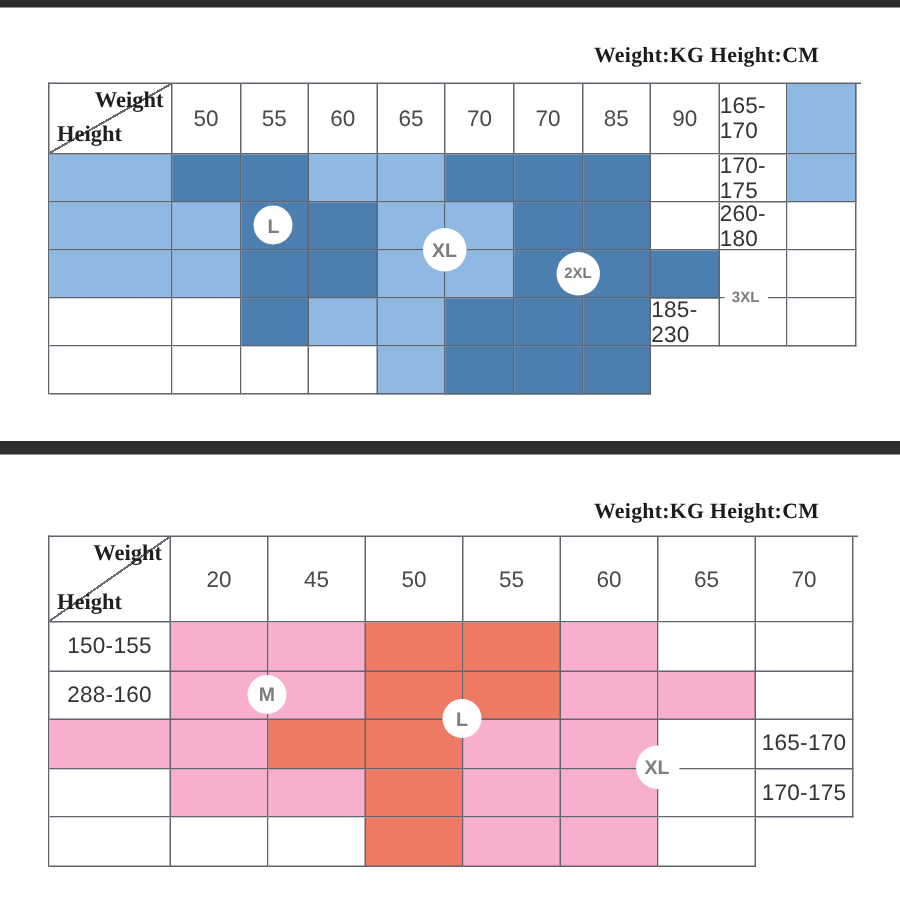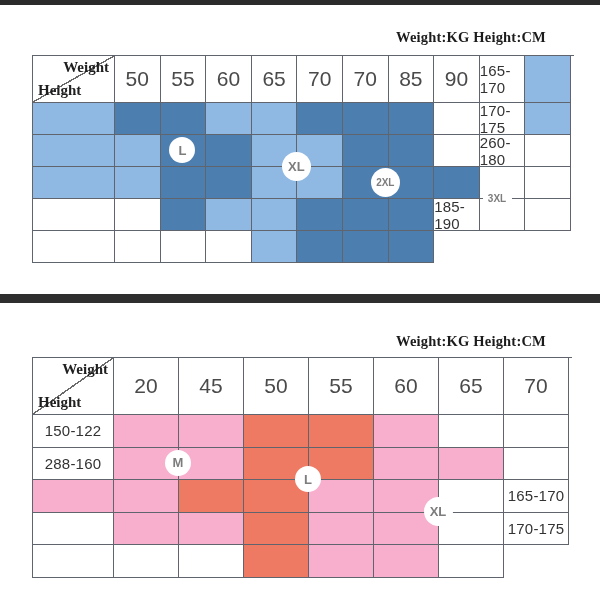--- a/index.html
+++ b/index.html
@@ -26,21 +26,21 @@
   .corner{position:relative;background:
     linear-gradient(to bottom right,
       transparent calc(50% - 0.7px),
       #6a6a6a calc(50% - 0.7px),
       #6a6a6a calc(50% + 0.7px),
       transparent calc(50% + 0.7px));
   }
   .corner span{position:absolute;font-family:"Liberation Serif",serif;font-weight:600;font-size:15px;color:#1f1f1f;}
   .corner .w{top:3px;right:5px;}
   .corner .h{bottom:3px;left:5px;}
-  .colhead{font-size:21px;color:#4a4a4a;}
+  .colhead{font-size:15px;color:#4a4a4a;}
   .rowlab{font-size:15px;color:#333333;letter-spacing:.2px;}
   .badges{position:absolute;left:0;top:0;right:0;bottom:0;pointer-events:none;}
   .badge{
     position:absolute;background:#ffffff;border-radius:50%;
     display:flex;align-items:center;justify-content:center;
     color:#7d7d7d;font-weight:700;
   }
 </style>
 </head>
 <body>
@@ -100,21 +100,21 @@
         <div class="cell data" style="background: rgb(255, 255, 255);"></div>
         <div class="cell data" style="background: rgb(255, 255, 255);"></div>
         <div class="cell data" style="background: rgb(255, 255, 255);"></div>
         <div class="cell data" style="background: rgb(255, 255, 255);"></div>
         <div class="cell data" style="background: rgb(77, 126, 176);"></div>
         <div class="cell data" style="background: rgb(143, 185, 226);"></div>
         <div class="cell data" style="background: rgb(143, 185, 226);"></div>
         <div class="cell data" style="background: rgb(77, 126, 176);"></div>
         <div class="cell data" style="background: rgb(77, 126, 176);"></div>
         <div class="cell data" style="background: rgb(77, 126, 176);"></div>
-        <div class="cell rowlab">185-190</div>
+        <div class="cell rowlab">185-230</div>
         <div class="cell data" style="background: rgb(255, 255, 255);"></div>
         <div class="cell data" style="background: rgb(255, 255, 255);"></div>
         <div class="cell data" style="background: rgb(255, 255, 255);"></div>
         <div class="cell data" style="background: rgb(255, 255, 255);"></div>
         <div class="cell data" style="background: rgb(255, 255, 255);"></div>
         <div class="cell data" style="background: rgb(255, 255, 255);"></div>
         <div class="cell data" style="background: rgb(143, 185, 226);"></div>
         <div class="cell data" style="background: rgb(77, 126, 176);"></div>
         <div class="cell data" style="background: rgb(77, 126, 176);"></div>
         <div class="cell data" style="background: rgb(77, 126, 176);"></div>
@@ -137,21 +137,21 @@
           <span class="w">Weight</span>
           <span class="h">Height</span>
         </div>
         <div class="cell colhead">20</div>
         <div class="cell colhead">45</div>
         <div class="cell colhead">50</div>
         <div class="cell colhead">55</div>
         <div class="cell colhead">60</div>
         <div class="cell colhead">65</div>
         <div class="cell colhead">70</div>
-        <div class="cell rowlab">150-122</div>
+        <div class="cell rowlab">150-155</div>
         <div class="cell data" style="background: rgb(248, 174, 205);"></div>
         <div class="cell data" style="background: rgb(248, 174, 205);"></div>
         <div class="cell data" style="background: rgb(238, 122, 99);"></div>
         <div class="cell data" style="background: rgb(238, 122, 99);"></div>
         <div class="cell data" style="background: rgb(248, 174, 205);"></div>
         <div class="cell data" style="background: rgb(255, 255, 255);"></div>
         <div class="cell data" style="background: rgb(255, 255, 255);"></div>
         <div class="cell rowlab">288-160</div>
         <div class="cell data" style="background: rgb(248, 174, 205);"></div>
         <div class="cell data" style="background: rgb(248, 174, 205);"></div>

